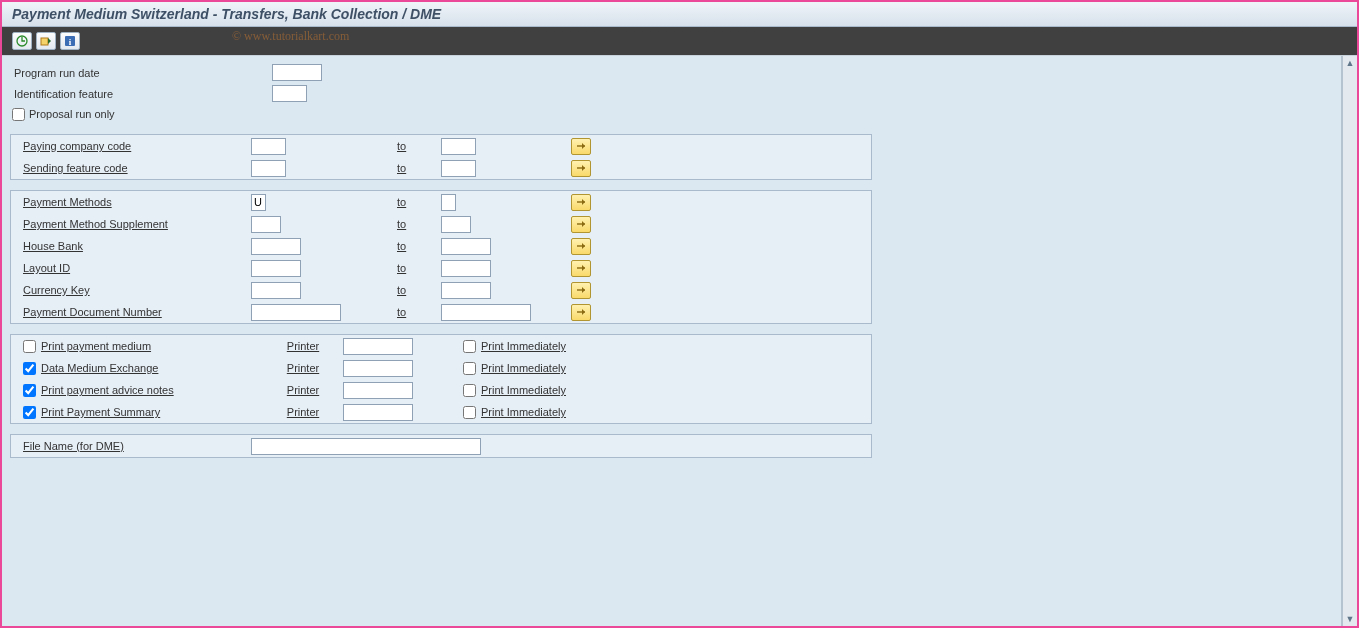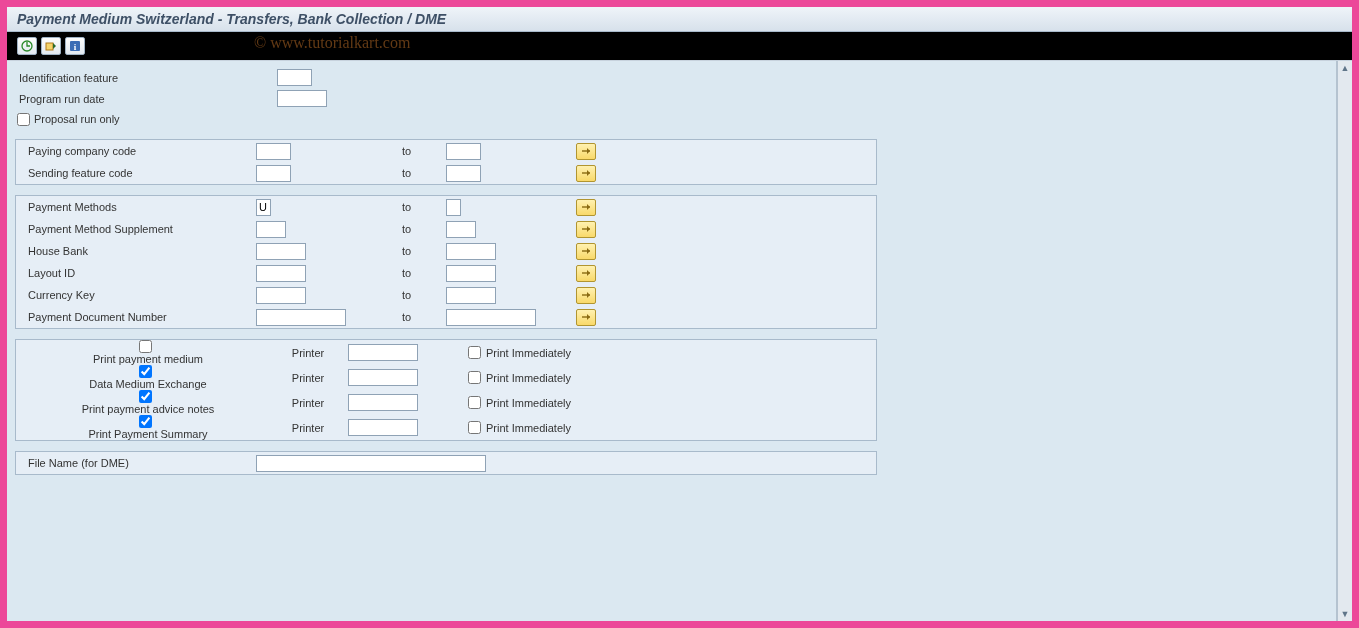--- a/index.html
+++ b/index.html
@@ -7,22 +7,22 @@
       font-family: Arial, Helvetica, sans-serif;
       font-size: 11px;
       background: #f2f2f2;
       color: #333;
       width: 1359px;
       height: 628px;
       overflow: hidden;
       position: relative;
     }
     .window {
-      background: #000000;
-      border: 7px solid #ec4899;
+      background: #404040;
+      border: 2px solid #ec4899;
       width: 1359px;
       height: 628px;
       display: flex;
       flex-direction: column;
     }
     .titlebar {
       background: linear-gradient(#eff4f9, #d7e1eb);
       border-bottom: 1px solid #a8bacb;
       padding: 4px 10px;
       font-weight: bold;
@@ -42,25 +42,25 @@
       border: 1px solid #9fb2c4;
       border-radius: 2px;
       background: linear-gradient(#fdfdfd, #e2e9f0);
       display: flex;
       align-items: center;
       justify-content: center;
       cursor: pointer;
     }
     .watermark {
       position: absolute;
-      left: 247px;
+      left: 230px;
       top: 2px;
       color: #d97f2e;
       opacity: .45;
-      font-size: 16px;
+      font-size: 12px;
       font-family: "Times New Roman", serif;
       pointer-events: none;
     }
     .scroll-body {
       flex: 1;
       display: flex;
       position: relative;
     }
     .content {
       flex: 1;
@@ -116,20 +116,21 @@
     }
     .group-header {
       background: linear-gradient(#e3ecf4, #cddced);
       border-bottom: 1px solid #a8bacb;
       padding: 3px 6px;
       color: #3e5066;
       font-size: 11px;
     }
     .group-body {
       padding: 0 12px;
+      text-decoration: underline;
     }
     .range-row {
       display: flex;
       align-items: center;
       min-height: 22px;
     }
     .range-label { width: 228px; }
     .range-from { width: 146px; }
     .range-to-lbl { width: 44px; }
     .range-to { width: 130px; }
@@ -146,21 +147,20 @@
     .multi-btn svg { width: 12px; height: 10px; }
     .print-row {
       display: flex;
       align-items: center;
       min-height: 22px;
     }
     .chk-label {
       display: flex;
       align-items: center;
       width: 240px;
-      flex-direction: column;
     }
     .chk-label input { margin-right: 5px; }
     .printer-lbl { width: 80px; text-align: center; }
     .printer-input-col { width: 120px; }
     .immed-col { display: flex; align-items: center; }
     .immed-col input { margin-right: 5px; }
     .top-area { margin-left: 2px; margin-bottom: 2px; width: 862px; }
     .chk-row { display: flex; align-items: center; min-height: 20px; }
     .chk-row input { margin-right: 4px; }
   </style>
@@ -193,26 +193,26 @@
       </svg>
     </div>
     <div class="watermark">© www.tutorialkart.com</div>
   </div>
 
   <div class="scroll-body">
     <div class="content">
 
       <div class="top-area">
         <div class="row">
+          <div class="label-col">Program run date</div>
+          <input class="input w50" value="" style="">
+        </div>
+        <div class="row">
           <div class="label-col">Identification feature</div>
           <input class="input w35" value="" style="">
-        </div>
-        <div class="row">
-          <div class="label-col">Program run date</div>
-          <input class="input w50" value="" style="">
         </div>
         <div class="chk-row">
           <input type="checkbox" style="">
           <span>Proposal run only</span>
         </div>
       </div>
 
       <div class="group">
         <div class="group-body" id="company-body">
             <div class="range-row">

